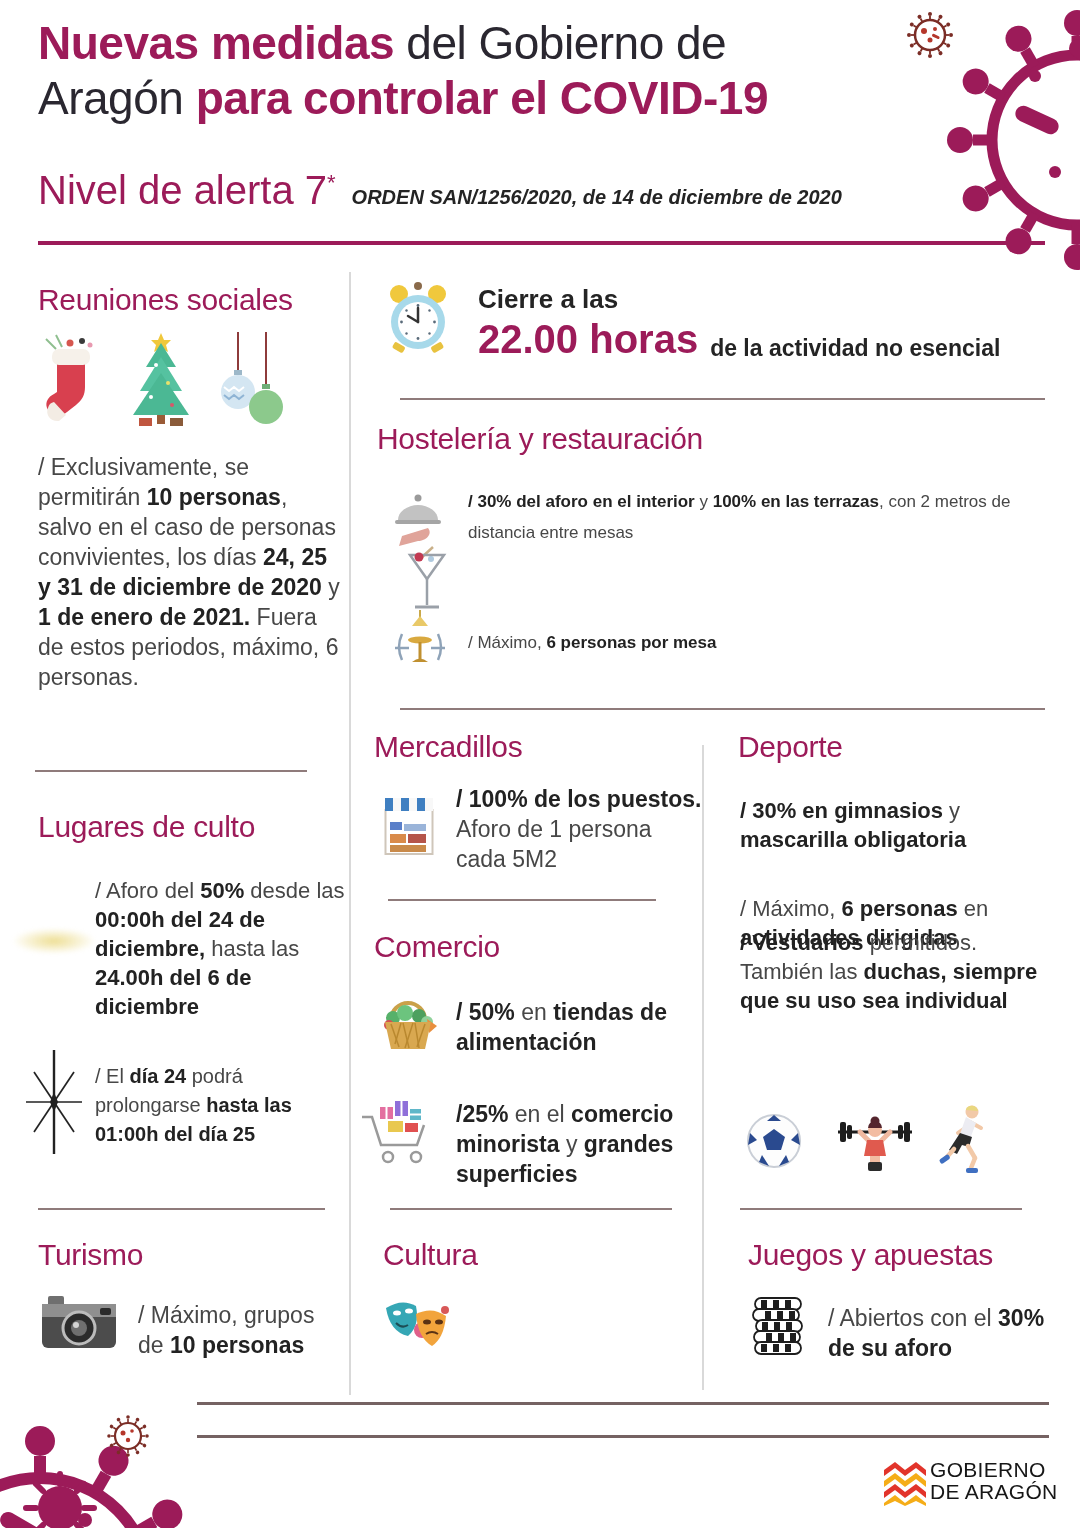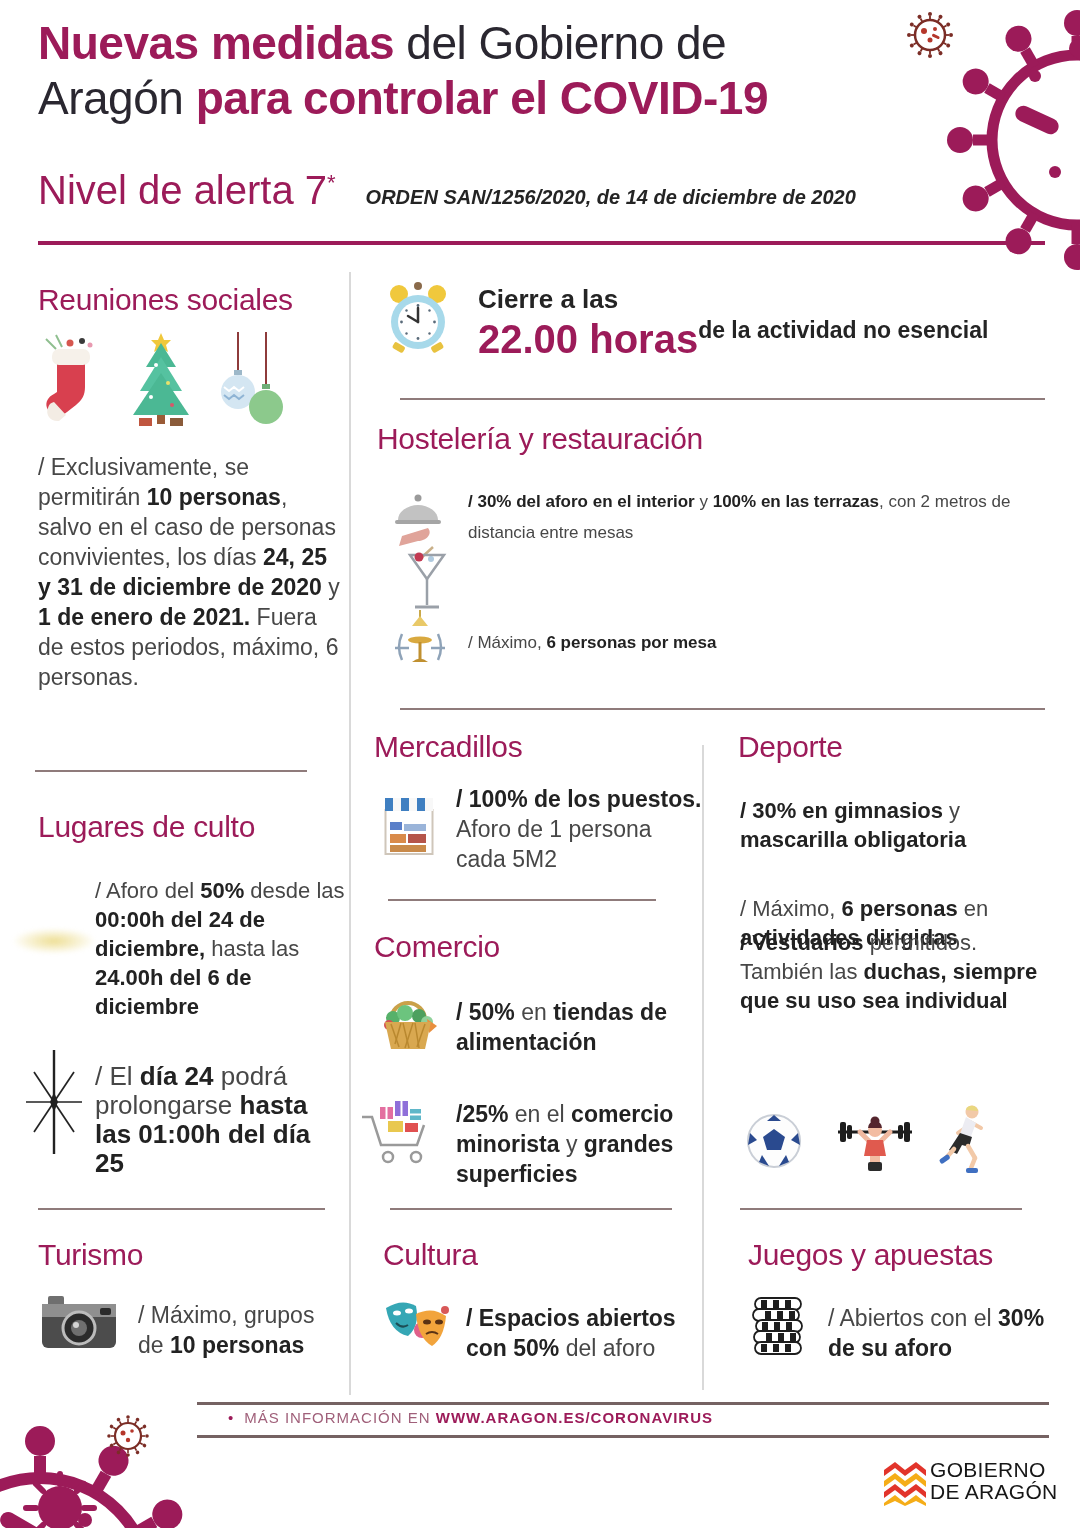--- a/index.html
+++ b/index.html
@@ -11,32 +11,32 @@
     --fline:#756262;
   }
   *{box-sizing:border-box;margin:0;padding:0}
   body{background:#ffffff;font-family:"Liberation Sans",sans-serif}
   .page{position:relative;width:1080px;height:1528px;background:#fff;overflow:hidden}
   .abs{position:absolute}
   .title{font-size:46px;line-height:55px;font-weight:400;color:#2a2730;letter-spacing:-0.5px}
   .title b{color:var(--accent);font-weight:700}
   .alert{font-size:40px;color:var(--accent);font-weight:400}
   .alert sup{font-size:22px}
-  .order{font-size:20px;font-style:italic;font-weight:700;color:#242424;margin-left:30px}
+  .order{font-size:20px;font-style:italic;font-weight:700;color:#242424;margin-left:16px}
   .sec-title{font-size:30px;font-weight:400;color:var(--accent);letter-spacing:-0.3px}
   .rt{font-size:23px;line-height:30px;color:var(--body)}
   .rt b{color:var(--bold);font-weight:700}
   .rt-sm{font-size:17px;line-height:31px;color:var(--body)}
   .rt-sm b{color:var(--bold);font-weight:700}
   .hr{height:2px;background:var(--div)}
   .hr-accent{height:4px;background:var(--accent)}
   .vr{width:2px;background:var(--coldiv)}
   .fline{height:3px;background:var(--fline)}
   .closure-intro{font-size:26px;font-weight:700;color:#242424}
-  .closure-row{display:flex;align-items:flex-start;margin-top:2px}
+  .closure-row{display:flex;align-items:flex-end;gap:12px;margin-top:2px}
   .closure-time{font-size:40px;font-weight:700;color:var(--accent)}
   .closure-scope{font-size:23px;font-weight:700;color:#242424}
   .footer-text{font-size:15px;letter-spacing:1px;color:#a0607a;white-space:nowrap}
   .footer-text .bullet{color:var(--accent);margin-right:10px}
   .footer-text b{color:var(--accent);font-weight:700}
   .logo-text{font-size:21px;line-height:22px;font-weight:400;color:#161616;letter-spacing:0.3px}
   .glow{background:radial-gradient(ellipse at center,rgba(233,214,120,.8),rgba(233,214,120,0) 70%);filter:blur(2px)}
 </style>
 </head>
 <body>
@@ -165,21 +165,21 @@
   <div class="abs sec-title" style="left:38px;top:810px">Lugares de culto</div>
   <div class="abs glow" style="left:12px;top:928px;width:84px;height:26px"></div>
   <div class="abs rt" style="left:95px;top:876px;width:252px;font-size:22px;line-height:29px"><span>/ Aforo del </span><b>50%</b><span>  desde las </span><b>00:00h del 24 de diciembre,</b><span> hasta las </span><b>24.00h del 6 de diciembre</b></div>
   <svg class="abs" style="left:22px;top:1048px" width="64" height="108" viewBox="0 0 64 108">
     <line x1="32" y1="2" x2="32" y2="106" stroke="#222222" stroke-width="2.4"></line>
     <line x1="4" y1="54" x2="60" y2="54" stroke="#222222" stroke-width="1.7"></line>
     <line x1="12" y1="24" x2="52" y2="84" stroke="#222222" stroke-width="1.7"></line>
     <line x1="52" y1="24" x2="12" y2="84" stroke="#222222" stroke-width="1.7"></line>
     <polygon points="32,44 36,54 32,64 28,54" fill="#222222"></polygon>
   </svg>
-  <div class="abs rt" style="left:95px;top:1062px;width:250px;font-size:26px;line-height:29px"><span>/ El </span><b>día 24</b><span> podrá prolongarse </span><b>hasta las 01:00h del día 25</b></div>
+  <div class="abs rt" style="left:95px;top:1062px;width:250px;font-size:20px;line-height:29px"><span>/ El </span><b>día 24</b><span> podrá prolongarse </span><b>hasta las 01:00h del día 25</b></div>
 
   <div class="abs hr" style="left:38px;top:1208px;width:287px"></div>
 
   <div class="abs sec-title" style="left:38px;top:1238px">Turismo</div>
   <svg class="abs" style="left:40px;top:1294px" width="78" height="58" viewBox="0 0 78 58">
     <rect x="8" y="2" width="16" height="10" rx="2" fill="#6f6f6f"></rect>
     <rect x="2" y="10" width="74" height="44" rx="6" fill="#4c4c4c"></rect>
     <rect x="2" y="10" width="74" height="13" fill="#8f8f8f"></rect>
     <circle cx="39" cy="34" r="16" fill="#2b2b2b" stroke="#bcbcbc" stroke-width="3"></circle>
     <circle cx="39" cy="34" r="8" fill="#6f6f6f"></circle>
@@ -310,21 +310,20 @@
     <ellipse cx="15" cy="17" rx="4" ry="2.5" fill="#ffffff"></ellipse>
       <ellipse cx="27" cy="15" rx="4" ry="2.5" fill="#ffffff"></ellipse>
     <path d="M14 27 q6 6 12 2" fill="none" stroke="#1d4d55" stroke-width="2"></path>
     <circle cx="40" cy="34" r="8" fill="#e0608a"></circle>
     <path d="M34 18 q16 -8 30 2 q-2 22 -14 30 q-14 -8 -16 -32 z" fill="#f2a43c"></path>
     <ellipse cx="45" cy="26" rx="4" ry="2.5" fill="#5a3214"></ellipse>
       <ellipse cx="57" cy="26" rx="4" ry="2.5" fill="#5a3214"></ellipse>
     <path d="M44 38 q6 -4 12 0" fill="none" stroke="#5a3214" stroke-width="2"></path>
     <circle cx="63" cy="14" r="4" fill="#d85858"></circle>
   </svg>
-  <div class="abs rt" style="left:466px;top:1303px;width:240px"><b>/ Espacios abiertos con 50%</b><span> del aforo</span></div>
 
   <div class="abs sec-title" style="left:738px;top:730px">Deporte</div>
   <div class="abs rt" style="left:740px;top:796px;width:300px;font-size:22px;line-height:29px"><b>/ 30% en gimnasios</b><span> y </span><b>mascarilla obligatoria</b></div>
   <div class="abs rt" style="left:740px;top:894px;width:308px;font-size:22px;line-height:29px"><span>/ Máximo, </span><b>6 personas</b><span> en </span><b>actividades dirigidas</b></div>
   <div class="abs rt" style="left:740px;top:928px;width:312px;font-size:22px;line-height:29px"><b>/ Vestuarios</b><span> permitidos. También las </span><b>duchas, siempre que su uso sea individual</b></div>
 
   <svg class="abs" style="left:745px;top:1112px" width="58" height="58" viewBox="0 0 58 58">
     <circle cx="29" cy="29" r="26" fill="#fdfdfd" stroke="#c9ced6" stroke-width="2"></circle>
     <polygon points="29,17 40,25 36,38 22,38 18,25" fill="#2a4a8f"></polygon>
     <polygon points="29,3 36,9 22,9" fill="#2a4a8f"></polygon>
@@ -387,23 +386,20 @@
         <rect x="26" y="37" width="6" height="8"></rect>
         <rect x="38" y="37" width="6" height="8"></rect>
       <rect x="9" y="48" width="6" height="8"></rect>
         <rect x="21" y="48" width="6" height="8"></rect>
         <rect x="33" y="48" width="6" height="8"></rect>
     </g>
   </svg>
   <div class="abs rt" style="left:828px;top:1303px;width:225px"><span>/ Abiertos con el </span><b>30% de su aforo</b></div>
 
   <div class="abs fline" style="left:197px;top:1402px;width:852px"></div>
-  <div class="abs footer-text" style="left:228px;top:1409px">
-    <span class="bullet">•</span><span>MÁS INFORMACIÓN EN </span><b>WWW.ARAGON.ES/CORONAVIRUS</b>
-  </div>
   <div class="abs fline" style="left:197px;top:1435px;width:852px"></div>
 
   <svg class="abs" style="left:-140px;top:1408px" width="360" height="360" viewBox="0 0 360 360">
     <circle cx="180" cy="180" r="110" fill="none" style="stroke:var(--accent)" stroke-width="12"></circle>
     <g id="sp-bl">
       <line x1="290" y1="180" x2="312" y2="180" style="stroke:var(--accent)" stroke-width="12"></line>
       <circle cx="327" cy="180" r="15" style="fill:var(--accent)"></circle>
     </g>
     <use href="#sp-bl" transform="rotate(30 180 180)"></use>
       <use href="#sp-bl" transform="rotate(60 180 180)"></use>

